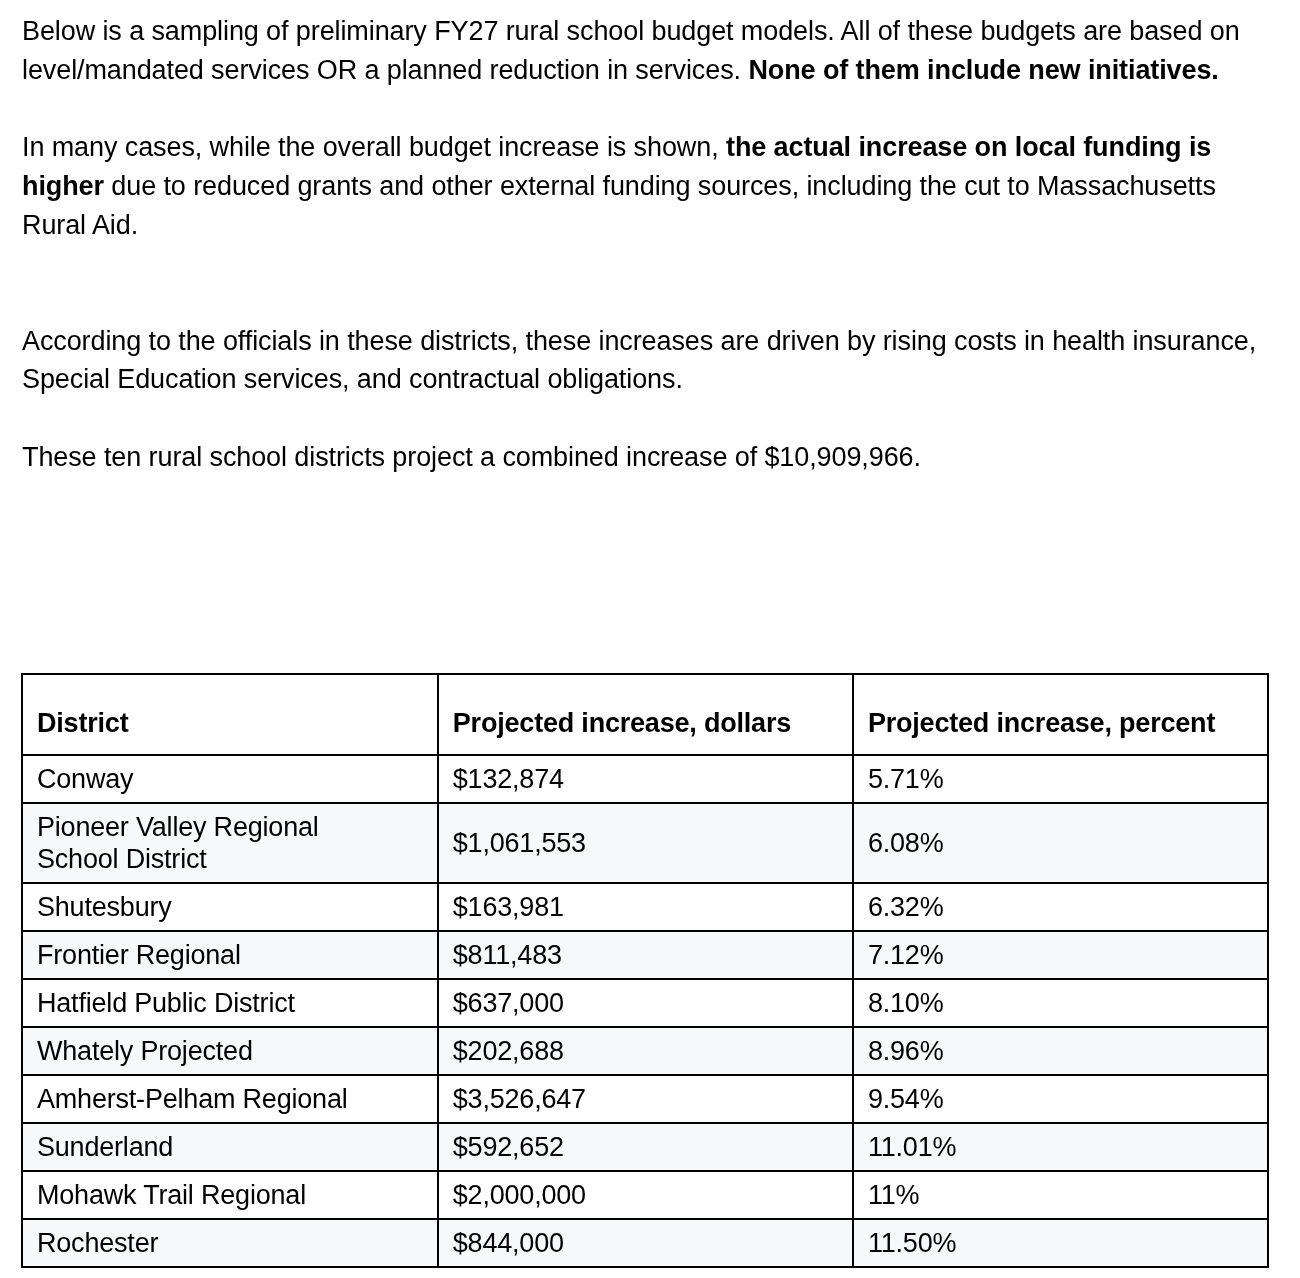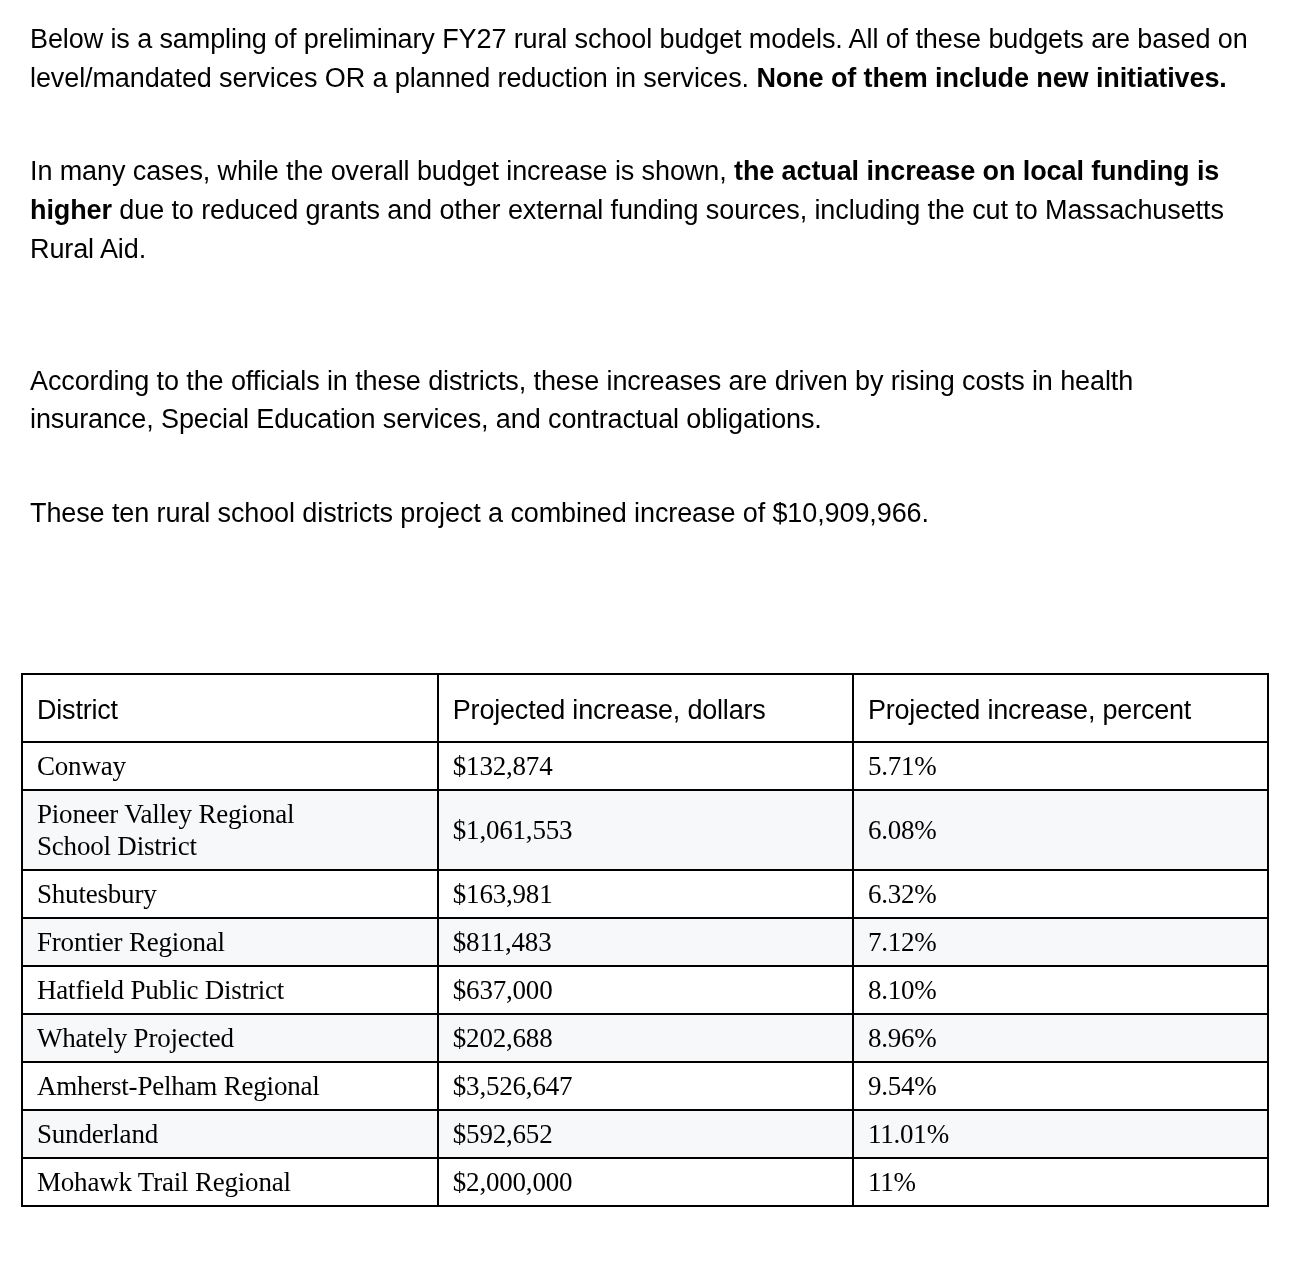--- a/index.html
+++ b/index.html
@@ -2,35 +2,35 @@
 <html><head>
 <meta charset="utf-8">
 <style>
   html, body { margin: 0; padding: 0; background: #ffffff; }
   body {
     width: 1300px; height: 1278px; position: relative; overflow: hidden;
     font-family: "Liberation Sans", sans-serif; color: #000;
   }
   .doc { position: absolute; left: 22px; top: 12px; width: 1250px; }
   p.para {
-    margin: 8px; font-size: 27px; line-height: 38.7px; letter-spacing: -0.1px;
+    margin: 0; font-size: 27px; line-height: 38.7px; letter-spacing: -0.1px;
   }
   p.para b { font-weight: bold; }
   .gap { height: 38.7px; }
   table.budget {
     position: absolute; left: 21px; top: 673px;
     width: 1248px; border-collapse: collapse;
     font-size: 27px; letter-spacing: -0.2px;
   }
   table.budget th, table.budget td {
     border: 2px solid #000; text-align: left; vertical-align: middle;
     padding: 0 14px; line-height: 32px;
   }
-  table.budget th { font-weight: normal; height: 62px; padding-top: 4px; }
-  table.budget td { height: 46px; font-family: Liberation Serif, serif; }
+  table.budget th { font-weight: bold; height: 62px; padding-top: 17px; }
+  table.budget td { height: 46px; }
   table.budget td.tall { height: 78px; }
   table.budget tr.alt td { background: #f7f8fa; }
   col.c1 { width: 416px; }
   col.c2 { width: 416px; }
   col.c3 { width: 416px; }
 </style>
 </head>
 <body>
 
 <div class="doc">
@@ -98,14 +98,19 @@
     <tr class="alt">
       <td>Sunderland</td>
       <td>$592,652</td>
       <td>11.01%</td>
     </tr>
     <tr>
       <td>Mohawk Trail Regional</td>
       <td>$2,000,000</td>
       <td>11%</td>
     </tr>
+    <tr class="alt">
+      <td>Rochester</td>
+      <td>$844,000</td>
+      <td>11.50%</td>
+    </tr>
   </tbody>
 </table>
 
 </body></html>

